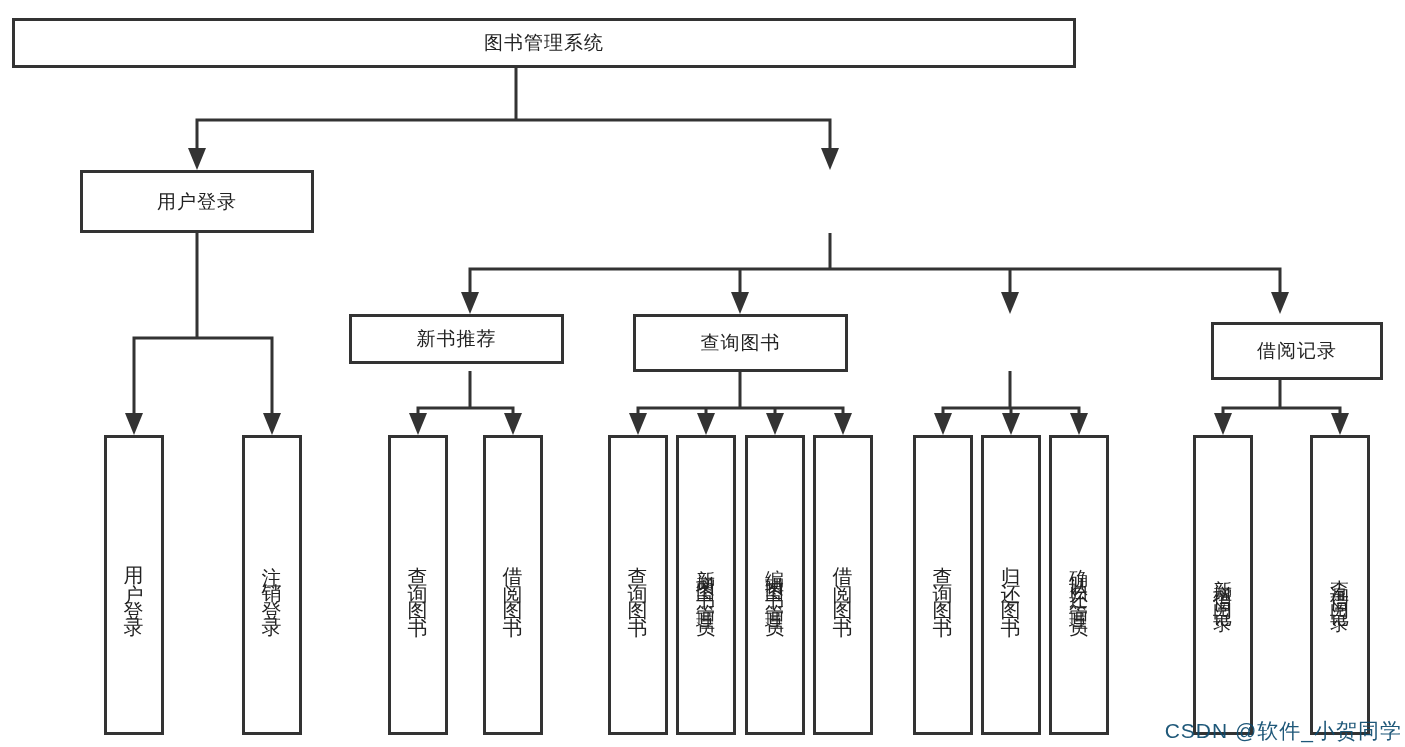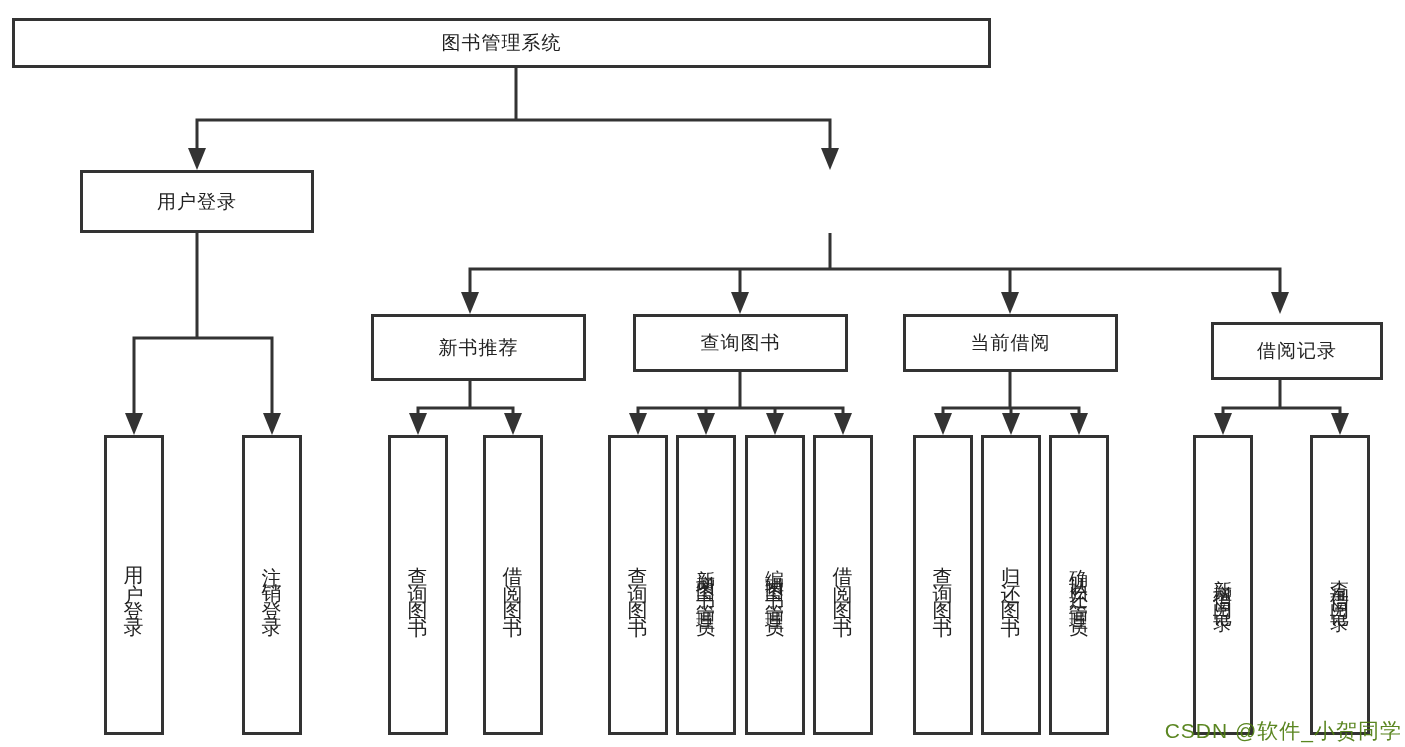--- a/index.html
+++ b/index.html
@@ -43,21 +43,21 @@
   .vbox.short span {
     font-size: 20px;
     letter-spacing: 17px;
   }
   .watermark {
     position: absolute;
     right: 3px;
     bottom: 2px;
     font-size: 21px;
     letter-spacing: 1px;
-    color: #4d7c0f;
+    color: #0c4a6e;
     opacity: 0.92;
     white-space: nowrap;
     z-index: 5;
   }
 </style>
 </head>
 <body>
 
 <div class="canvas">
 
@@ -94,36 +94,33 @@
       <polygon points="766,413 784,413 775,435"></polygon>
       <polygon points="834,413 852,413 843,435"></polygon>
       <polygon points="934,413 952,413 943,435"></polygon>
       <polygon points="1002,413 1020,413 1011,435"></polygon>
       <polygon points="1070,413 1088,413 1079,435"></polygon>
       <polygon points="1214,413 1232,413 1223,435"></polygon>
       <polygon points="1331,413 1349,413 1340,435"></polygon>
     </g>
   </svg>
 
-  <div class="box hlabel" style="left:12px; top:18px; width:979px; height:50px;">
+  <div class="box hlabel" style="left:12px; top:18px; width:1064px; height:50px;">
     <span>图书管理系统</span>
   </div>
 
   <div class="box hlabel" style="left:80px; top:170px; width:234px; height:63px;">
     <span>用户登录</span>
   </div>
 
-  <div class="box hlabel" style="left:371px; top:314px; width:215px; height:67px;">
+  <div class="box hlabel" style="left:349px; top:314px; width:215px; height:50px;">
     <span>新书推荐</span>
   </div>
   <div class="box hlabel" style="left:633px; top:314px; width:215px; height:58px;">
     <span>查询图书</span>
-  </div>
-  <div class="box hlabel" style="left:903px; top:314px; width:215px; height:58px;">
-    <span>当前借阅</span>
   </div>
   <div class="box hlabel" style="left:1173px; top:322px; width:172px; height:58px;margin-left:38px;">
     <span>借阅记录</span>
   </div>
 
   <div class="box vbox short" style="left:104px; top:435px; width:60px; height:300px;">
     <span>用户登录</span>
   </div>
   <div class="box vbox short" style="left:242px; top:435px; width:60px; height:300px;">
     <span>注销登录</span>

